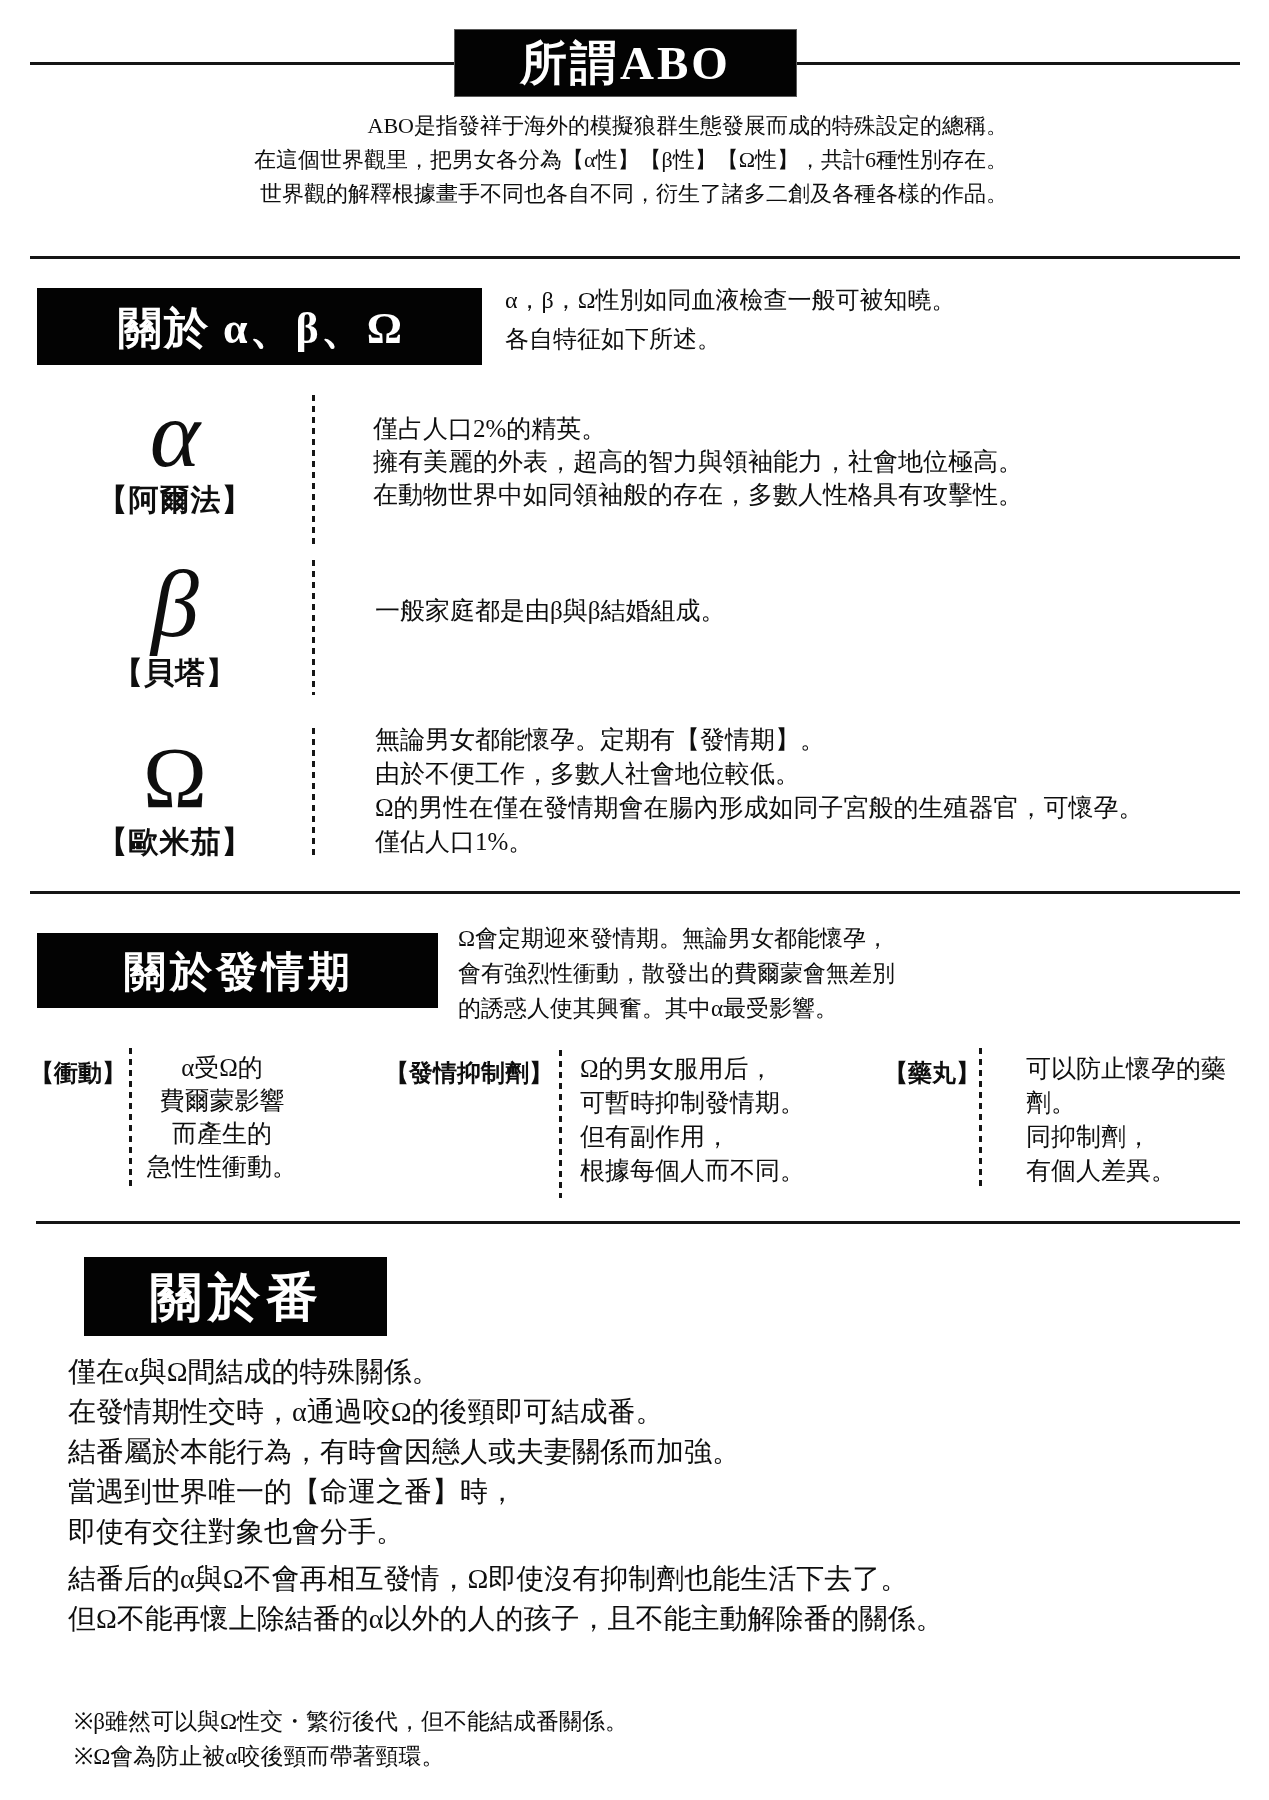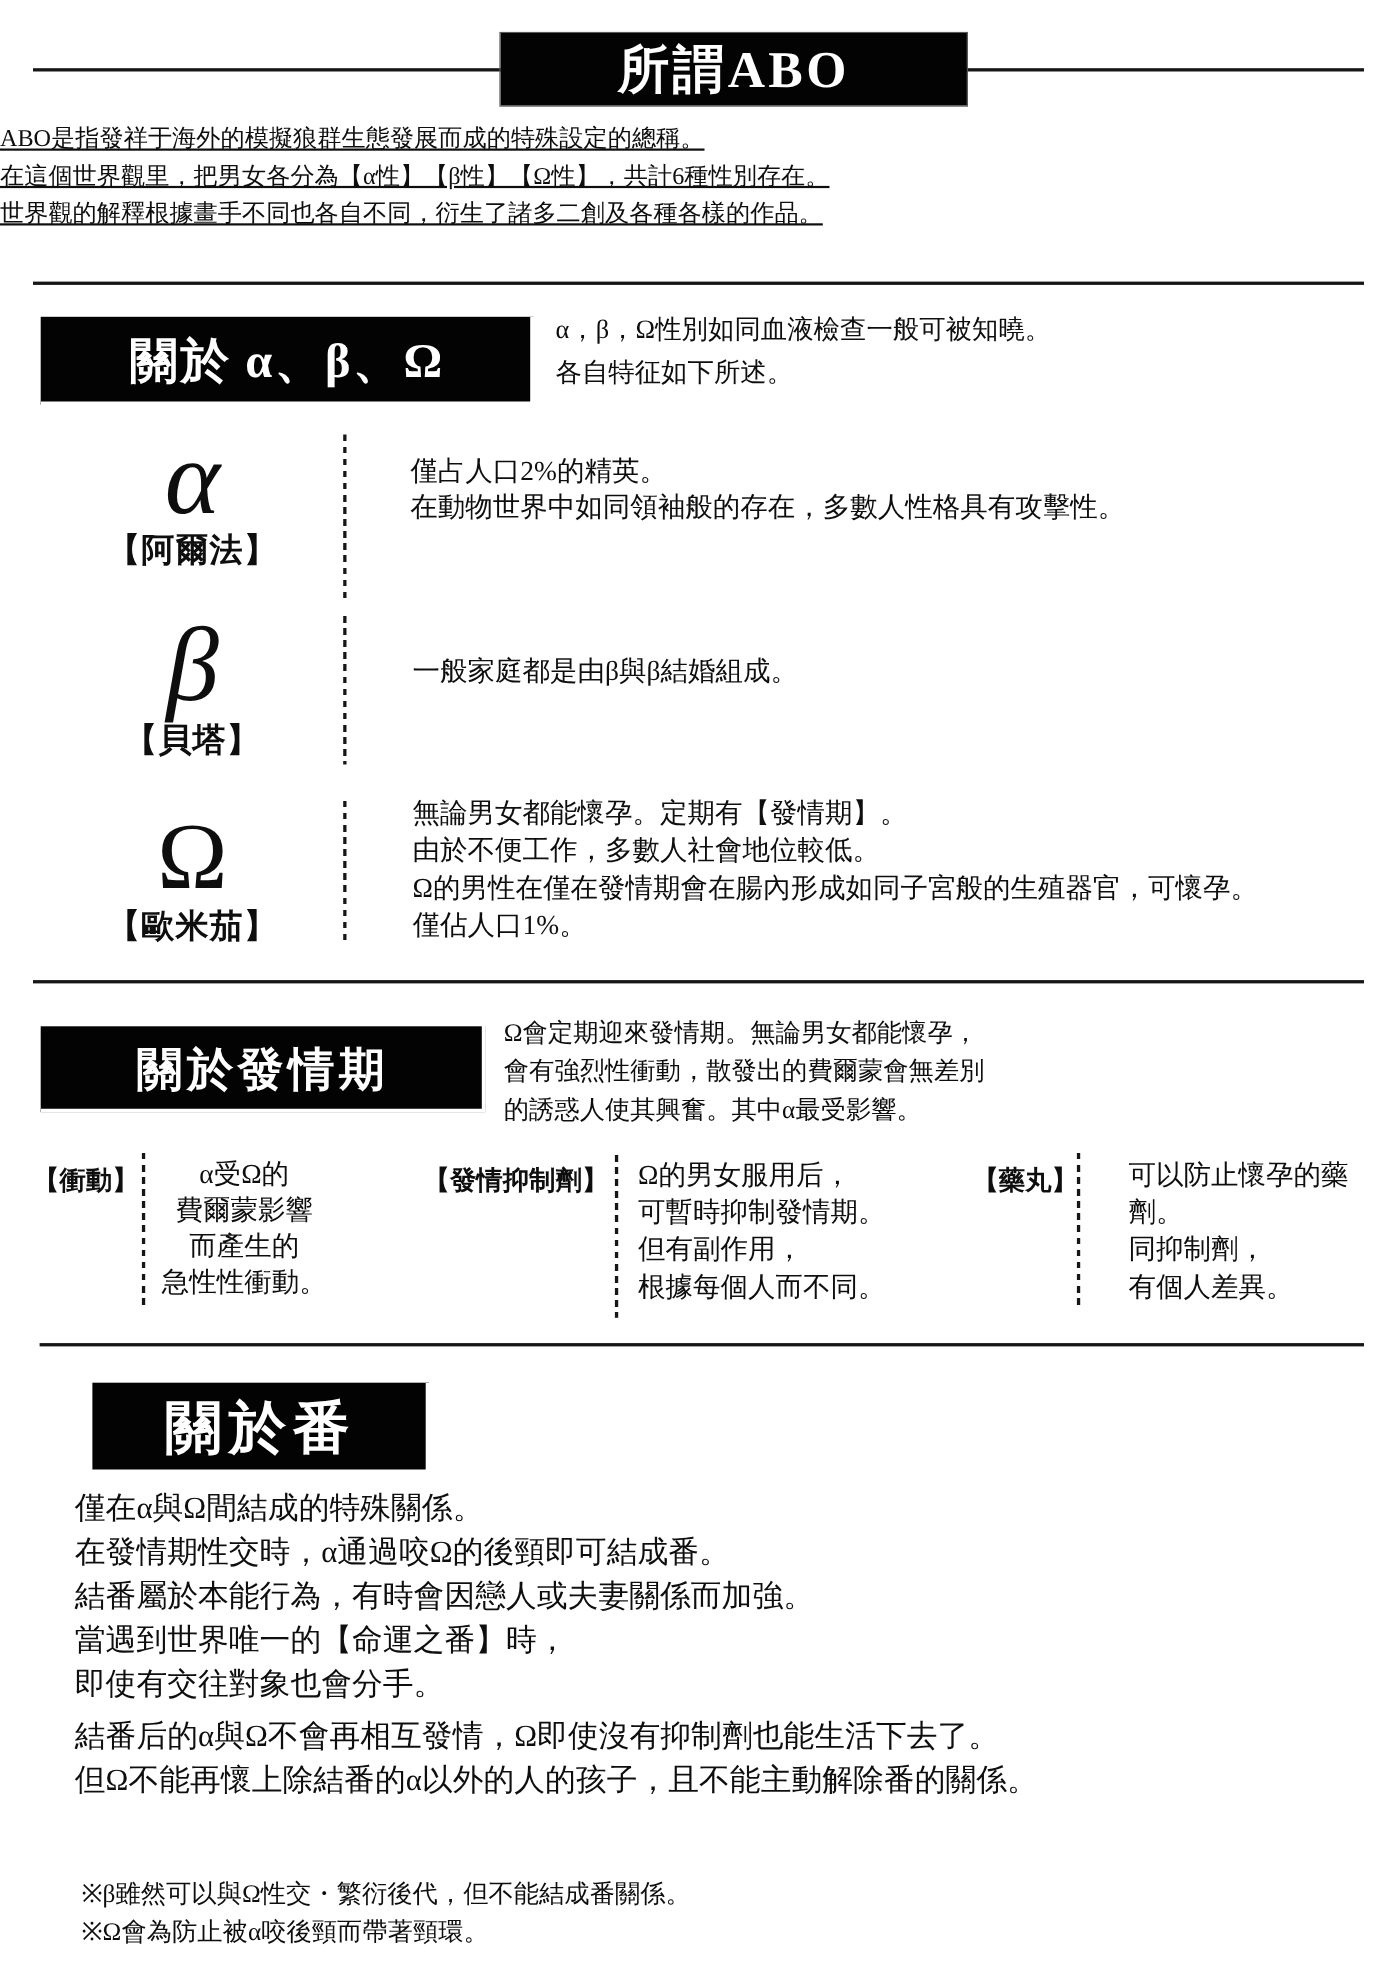--- a/index.html
+++ b/index.html
@@ -12,22 +12,22 @@
     overflow:hidden;
   }
   .hrule{position:absolute;background:#161616;height:3px;}
   .banner{
     position:absolute;
     background:#030303;color:#ffffff;
     display:flex;align-items:center;justify-content:center;
     font-weight:bold;
   }
   .inset-edge{box-shadow:inset -7px -7px 0 -4px #ffffff;}
-  .title-box{left:455px;top:30px;width:424px;height:66px;font-size:47px;letter-spacing:3px;outline:1px solid #5a5a5a;}
-  .intro{position:absolute;left:0;top:109px;width:1008px;text-align:left;font-size:22px;line-height:34px;text-decoration:underline;}
+  .title-box{left:455px;top:30px;width:341px;height:66px;font-size:47px;letter-spacing:3px;outline:1px solid #5a5a5a;}
+  .intro{position:absolute;left:0;top:109px;width:1008px;text-align:right;font-size:22px;line-height:34px;}
   .sec1-box{left:37px;top:288px;width:448px;height:80px;font-size:44px;letter-spacing:2px;}
   .sec1-note{position:absolute;left:505px;top:281px;font-size:24px;line-height:39px;}
   .entry-left{position:absolute;left:37px;width:276px;text-align:center;}
   .entry-symbol{display:block;}
   .entry-symbol.italic{font-style:italic;}
   .entry-name{display:block;font-size:30px;font-weight:bold;letter-spacing:1px;}
   .vdash{
     position:absolute;width:3px;
     background-image:repeating-linear-gradient(to bottom,#161616 0px,#161616 6px,rgba(0,0,0,0) 6px,rgba(0,0,0,0) 11px);
   }
@@ -69,20 +69,21 @@
     <div>各自特征如下所述。</div>
   </div>
 
   <div class="entry-left" style="top:388px;">
     <span class="entry-symbol italic alpha-symbol">α</span>
     <span class="entry-name">【阿爾法】</span>
   </div>
   <div class="vdash" style="left:312px;top:395px;height:150px;"></div>
   <div class="desc" style="left:373px;top:412px;line-height:33px;">
     <div>僅占人口2%的精英。</div>
+    <div>擁有美麗的外表，超高的智力與領袖能力，社會地位極高。</div>
     <div>在動物世界中如同領袖般的存在，多數人性格具有攻擊性。</div>
   </div>
 
   <div class="entry-left" style="top:555px;">
     <span class="entry-symbol italic beta-symbol">β</span>
     <span class="entry-name">【貝塔】</span>
   </div>
   <div class="vdash" style="left:312px;top:560px;height:135px;"></div>
   <div class="desc" style="left:375px;top:594px;line-height:33px;">
     <div>一般家庭都是由β與β結婚組成。</div>

